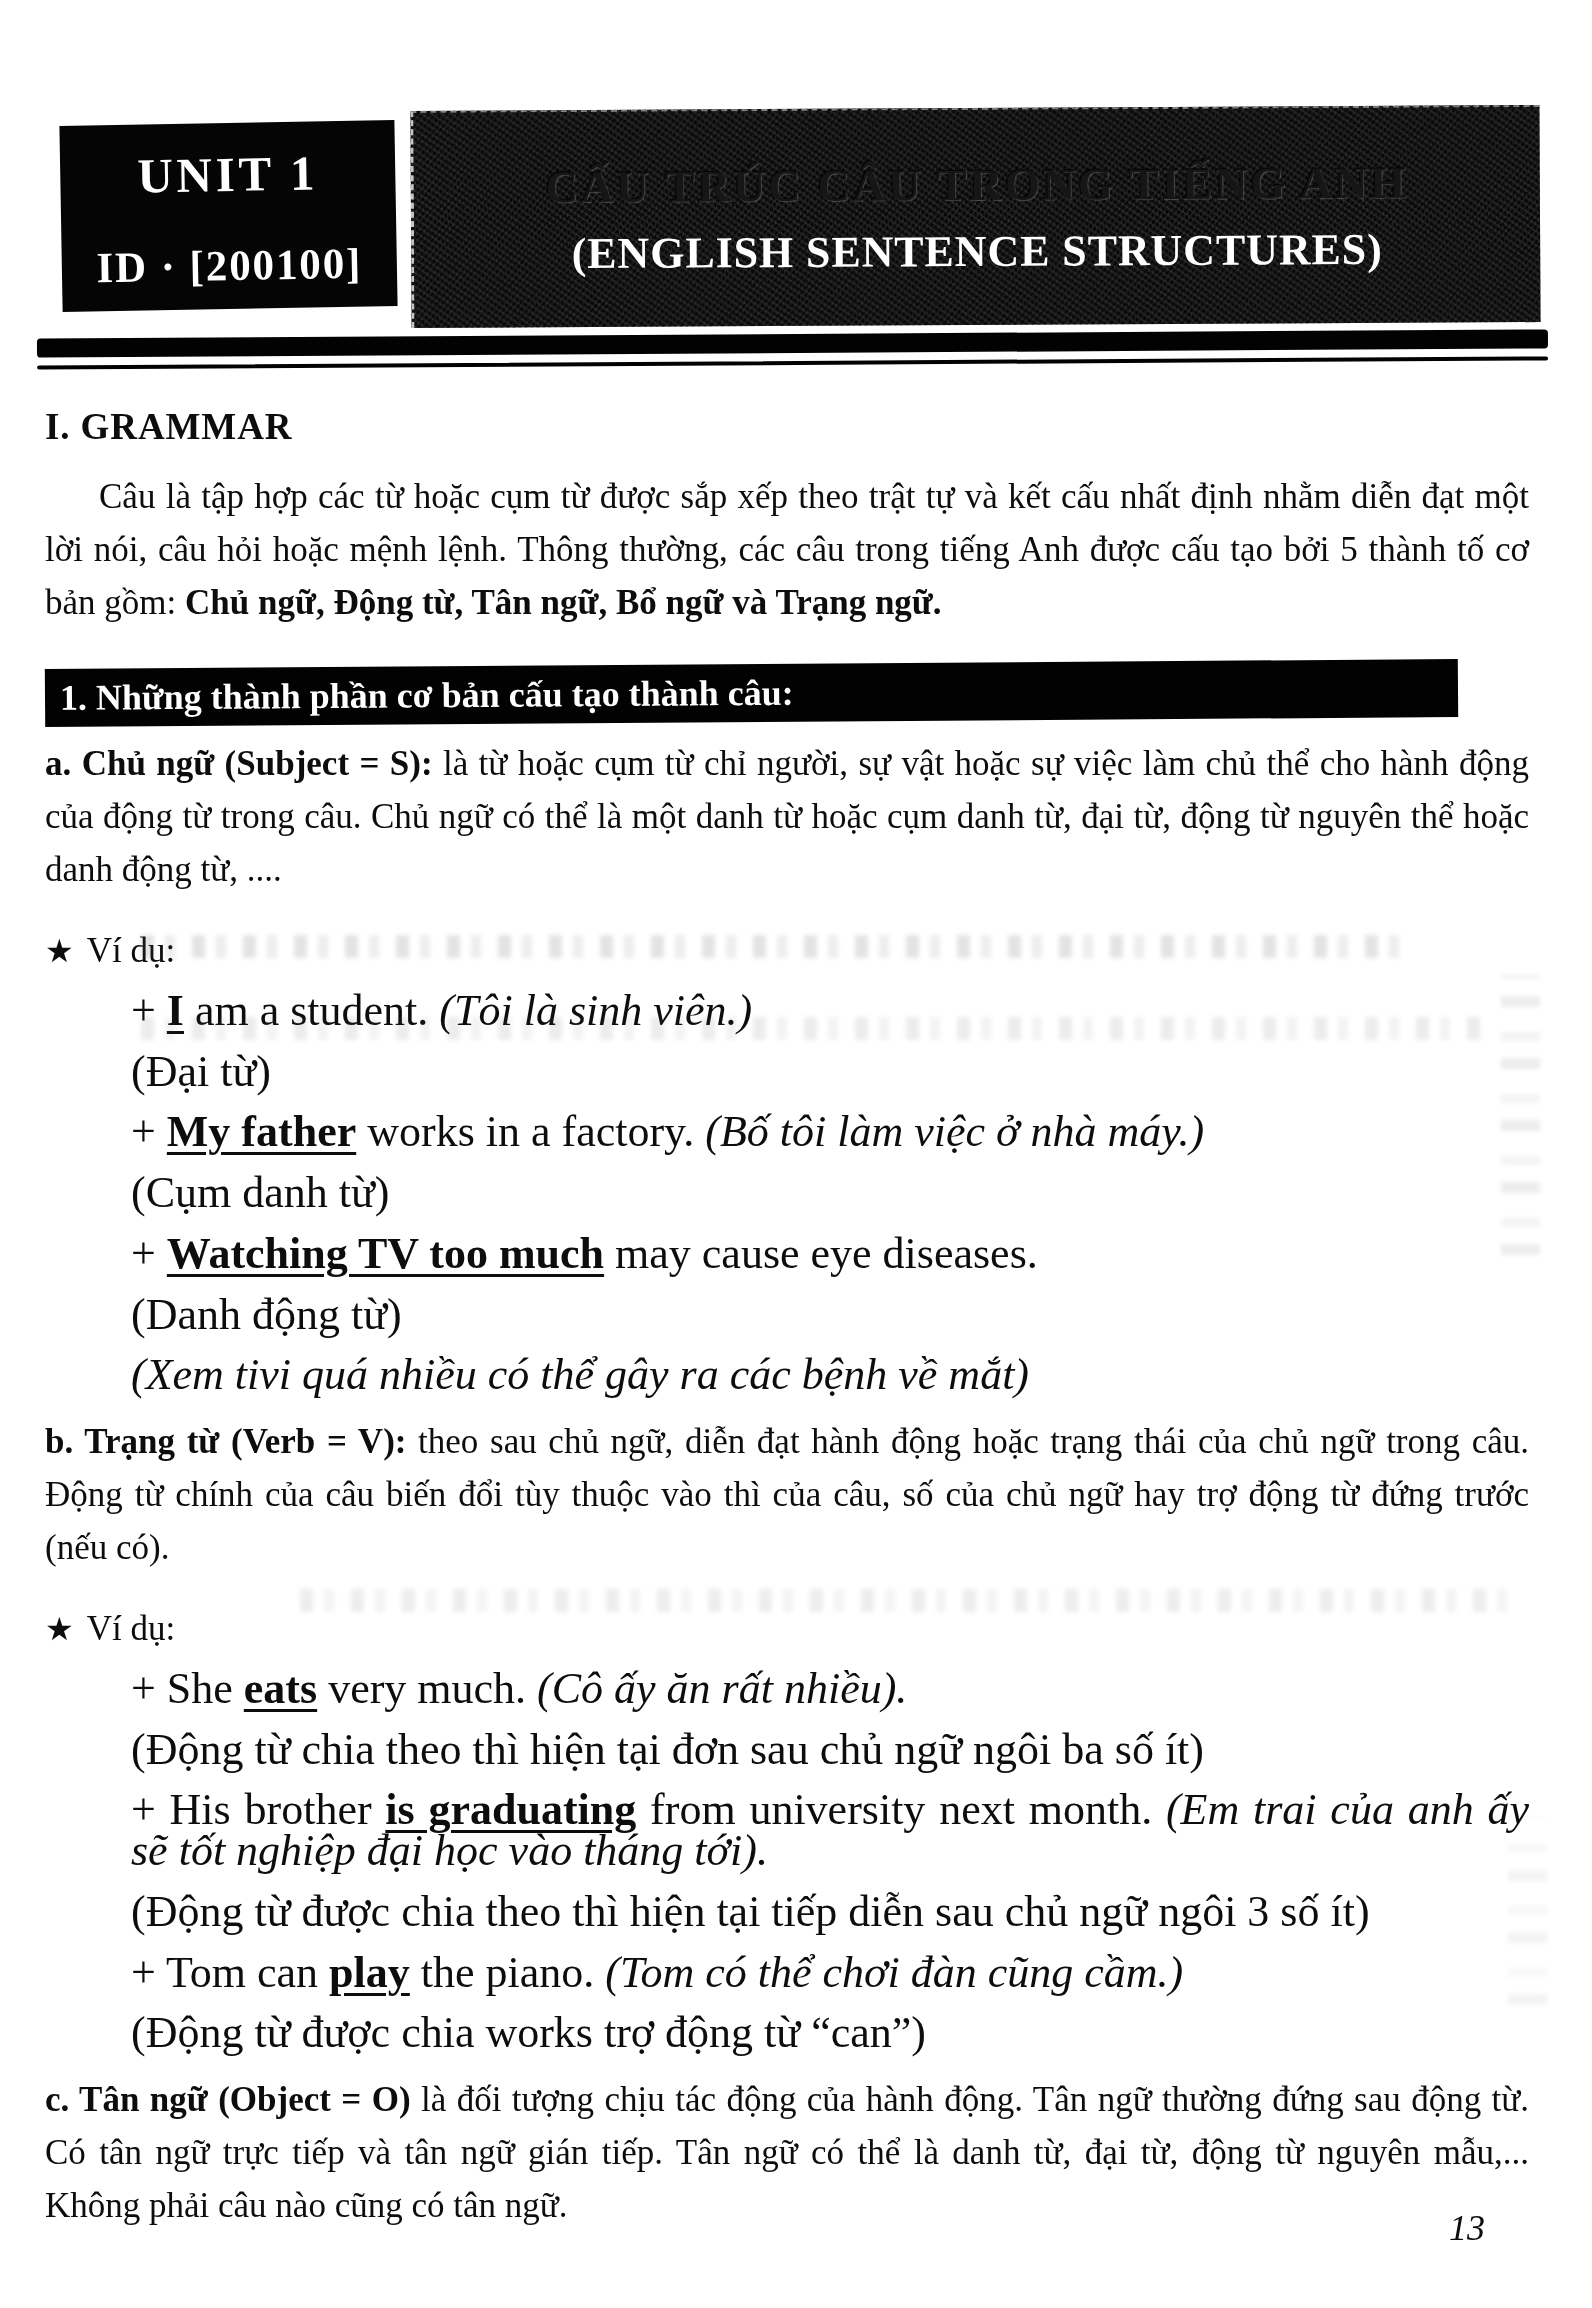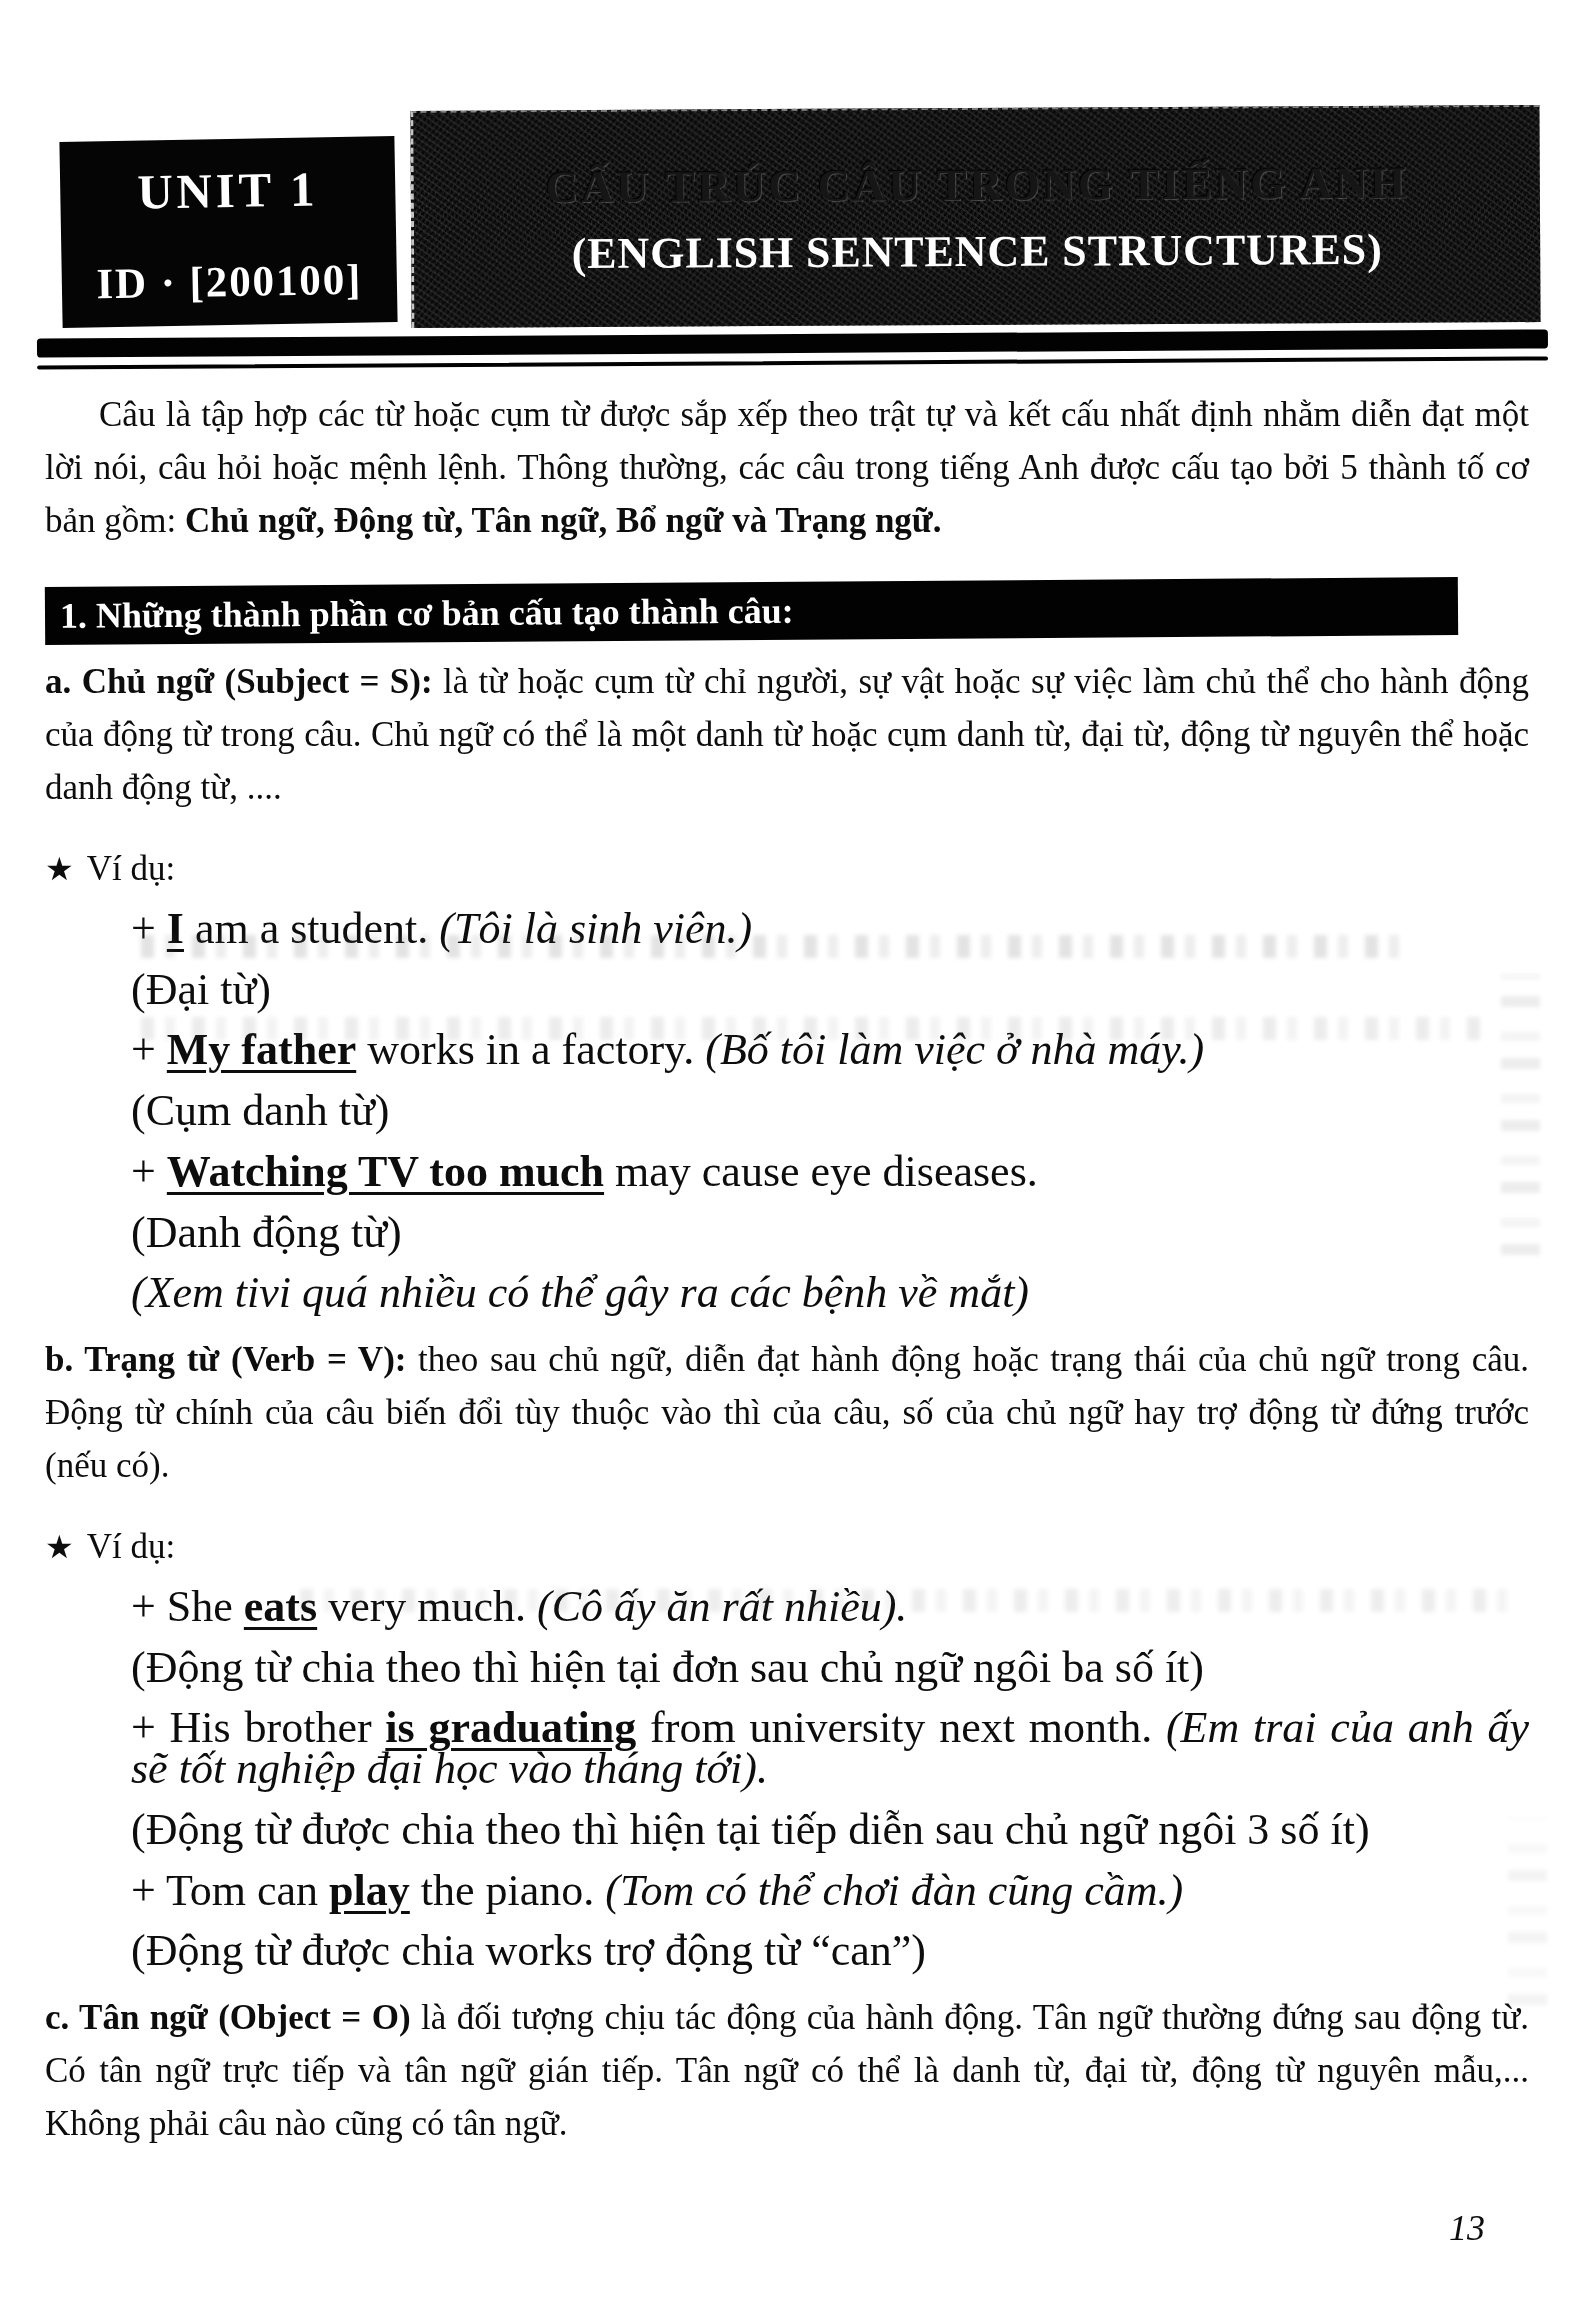--- a/index.html
+++ b/index.html
@@ -8,21 +8,21 @@
     width:1593px;height:2309px;
     margin:0 auto;
     background:#ffffff;
     overflow:hidden;
     font-family:"Liberation Serif","DejaVu Serif",serif;
     color:#0d0d0d;
   }
   
   .header-row{
     display:flex;
-    align-items:flex-end;
+    align-items:flex-start;
     padding:108px 53px 0 61px;
   }
   .unit-box{
     width:335px;height:186px;
     margin-top:15px;
     background:#050505;
     color:#fff;
     display:flex;flex-direction:column;
     justify-content:space-between;
     align-items:center;
@@ -155,20 +155,21 @@
       <div class="title-en">(ENGLISH SENTENCE STRUCTURES)</div>
     </div>
   </div>
   <div class="rules-wrap">
     <div class="rule-thick"></div>
     <div class="rule-thin"></div>
   </div>
 
   <div class="content">
 
+    <div class="grammar-heading">I. GRAMMAR</div>
 
     <p class="para intro"><span class="seg-p">Câu là tập hợp các từ hoặc cụm từ được sắp xếp theo trật tự và kết cấu nhất định nhằm diễn đạt một lời nói, câu hỏi hoặc mệnh lệnh. Thông thường, các câu trong tiếng Anh được cấu tạo bởi 5 thành tố cơ bản gồm: </span><span class="seg-b">Chủ ngữ, Động từ, Tân ngữ, Bổ ngữ và Trạng ngữ.</span></p>
 
     <div class="section-bar">1. Những thành phần cơ bản cấu tạo thành câu:</div>
 
     <p class="para item-para"><span class="seg-b">a. Chủ ngữ (Subject = S):</span><span class="seg-p"> là từ hoặc cụm từ chỉ người, sự vật hoặc sự việc làm chủ thể cho hành động của động từ trong câu. Chủ ngữ có thể là một danh từ hoặc cụm danh từ, đại từ, động từ nguyên thể hoặc danh động từ, ....</span></p>
 
     <div class="star-line"><span class="star-glyph">★</span><span>Ví dụ:</span></div>
 
     <div class="ex-block">

